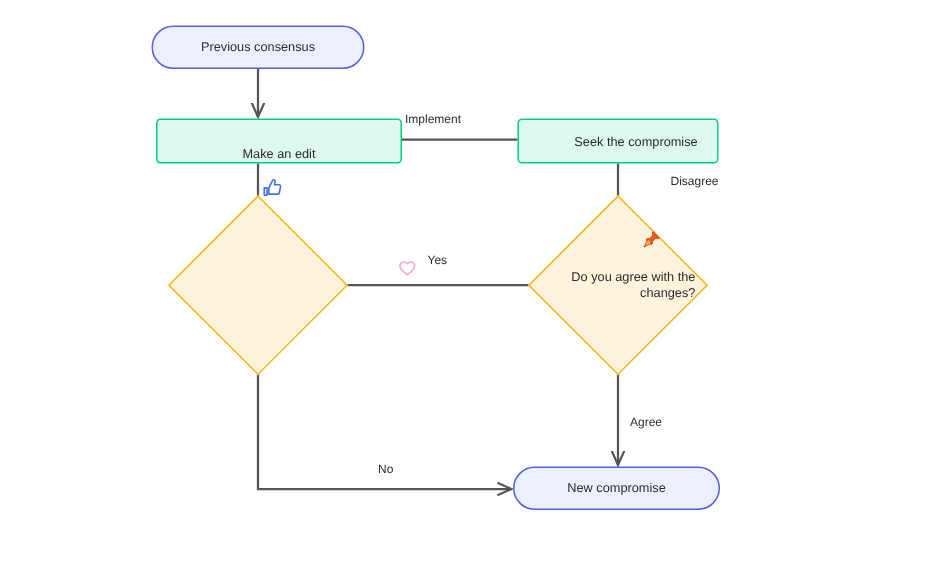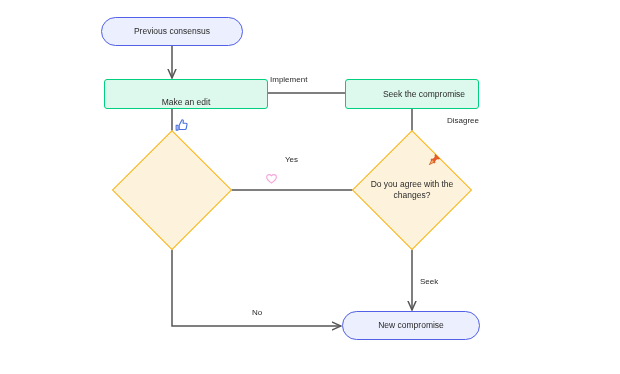--- a/index.html
+++ b/index.html
@@ -130,34 +130,34 @@
   </div>
 
   <div class="node node-rect" style="left:345px; top:79px; width:134px; height:30px;padding-left:24px;">
     <span>Seek the compromise</span>
   </div>
 
   <div class="node node-diamond" style="left:112px; top:130px; width:120px; height:120px;">
     <span class="dia-bg"></span>
   </div>
 
-  <div class="node node-diamond" style="left:352px; top:130px; width:120px; height:120px;">
+  <div class="node node-diamond" style="left:352px; top:130px; width:120px; height:120px;text-align:right;">
     <span class="dia-bg"></span>
     <span class="dia-label">Do you agree with the changes?</span>
   </div>
 
   <div class="node node-round" style="left:342px; top:311px; width:138px; height:29px;">
     <span>New compromise</span>
   </div>
 
-  <div class="edge-label" style="left:285px; top:155px;">Yes</div>
+  <div class="edge-label" style="left:285px; top:169px;">Yes</div>
 
   <div class="edge-label" style="left:207px; top:308px;padding-left:45px;">No</div>
 
-  <div class="edge-label" style="left:420px; top:277px;">Seek</div>
+  <div class="edge-label" style="left:420px; top:277px;">Agree</div>
 
   <div class="edge-label" style="left:432px; top:116px;margin-left:15px;">Disagree</div>
 
   <div class="edge-label" style="left:270px; top:75px;">Implement</div>
 
   <span class="emoji" style="left:175px; top:118px;">
     <svg width="14" height="14" viewBox="0 0 24 24" aria-hidden="true">
       <path d="M2 12.5 h3.2 v8.2 H2 z" fill="none" stroke="#4a6fe0" stroke-width="1.9" stroke-linejoin="round"></path>
       <path d="M7.2 12.6 L11.4 4.1 c0.2-0.6 0.8-1 1.5-0.9 0.9 0.1 1.5 0.9 1.4 1.8 l-0.5 3.9 h5.1
                c1.1 0 1.9 1 1.7 2.1 l-1.3 6.7 c-0.2 1.1-1.1 1.9-2.2 1.9 H7.2 z" fill="none" stroke="#4a6fe0" stroke-width="1.9" stroke-linejoin="round"></path>

